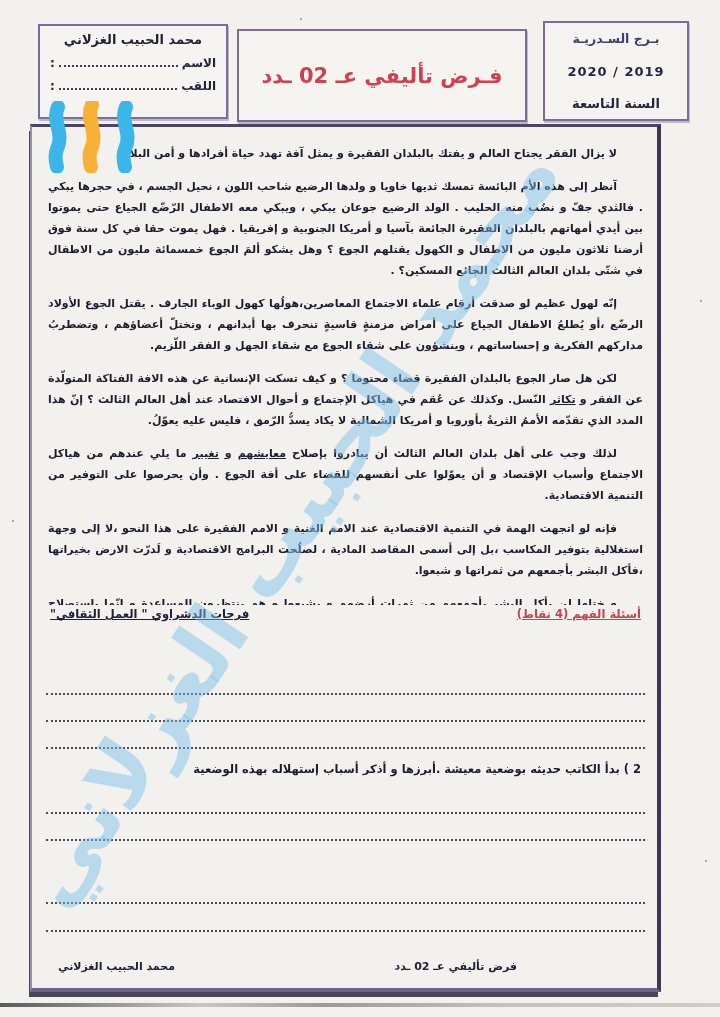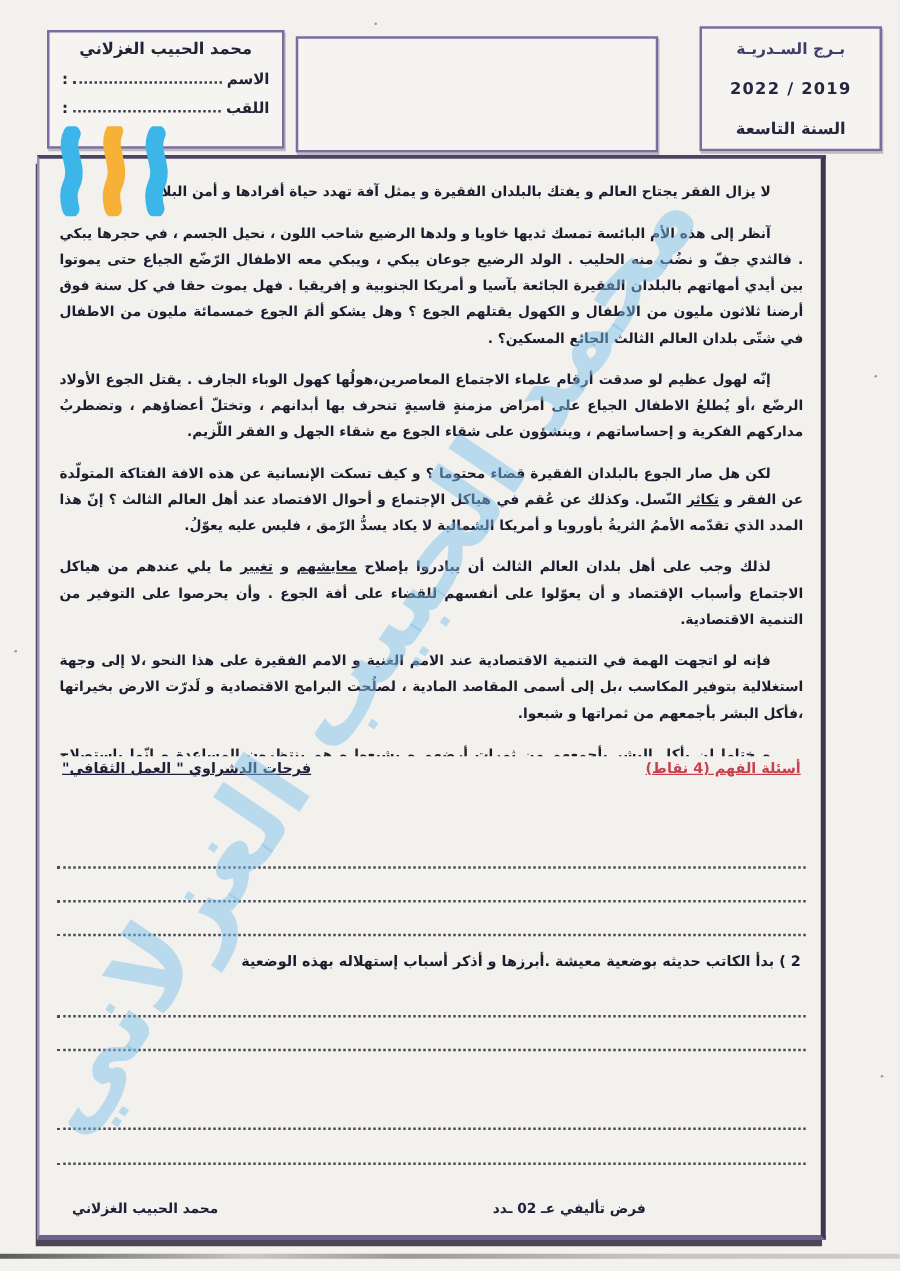--- a/index.html
+++ b/index.html
@@ -22,21 +22,21 @@
     box-shadow:1px 2px 0 rgba(90,84,110,.35);
     box-sizing:border-box;
     z-index:5;
   }
   .name-box{left:38px;top:24px;width:190px;height:95px;padding:6px 10px 4px;}
   .name-box .teacher{font-size:13px;font-weight:bold;color:#232338;text-align:center;}
   .field-row{display:flex;align-items:flex-end;margin-top:9px;font-size:12px;font-weight:bold;color:#232338;}
   .field-row .leader{flex:1;border-bottom:2px dotted #3c3c52;margin:0 4px 3px;height:1px;}
   .title-box{left:237px;top:29px;width:290px;height:93px;display:flex;flex-direction:column;justify-content:center;gap:10px;}
   .title-box div{text-align:center;font-size:21px;font-weight:bold;color:#cf4050;letter-spacing:1px;}
-  .info-box{left:560px;top:21px;width:146px;height:100px;padding:8px 10px;display:flex;flex-direction:column;justify-content:space-between;}
+  .info-box{left:543px;top:21px;width:146px;height:100px;padding:8px 10px;display:flex;flex-direction:column;justify-content:space-between;}
   .info-box .school{font-size:12.5px;font-weight:bold;color:#403e6a;text-align:center;}
   .info-box .year{font-size:13px;font-weight:bold;color:#26263e;text-align:center;letter-spacing:1px;}
   .info-box .grade{font-size:13px;font-weight:bold;color:#26263e;text-align:center;}
   
   .brushes{position:absolute;left:40px;top:101px;z-index:6;}
   
   .frame{
     position:absolute;left:30px;top:124px;width:631px;height:868px;
     box-sizing:border-box;
     border-top:3px solid #4c4463;
@@ -106,25 +106,26 @@
       <span>:</span>
     </div>
     <div class="field-row">
       <span>اللقب</span>
       <span class="leader"></span>
       <span>:</span>
     </div>
   </div>
 
   <div class="hbox title-box">
+    <div>فـرض تأليفي عـ 02 ـدد</div>
   </div>
 
   <div class="hbox info-box">
     <div class="school">بـرج السـدريـة</div>
-    <div class="year">2019 / 2022</div>
+    <div class="year">2019 / 2020</div>
     <div class="grade">السنة التاسعة</div>
   </div>
 
   <svg class="brushes" width="120" height="72" viewBox="0 0 120 72">
     <path d="M18,6 C11,20 25,32 17,48 C14,55 16,62 17,66" fill="none" stroke="#3cb6e8" stroke-width="14" stroke-linecap="round"></path>
     <path d="M52,4 C45,18 59,32 51,48 C48,56 50,62 51,66" fill="none" stroke="#f7b137" stroke-width="14" stroke-linecap="round"></path>
     <path d="M86,6 C79,20 93,32 85,48 C82,55 84,62 85,66" fill="none" stroke="#3cb6e8" stroke-width="14" stroke-linecap="round"></path>
   </svg>
 
   <div class="frame">

